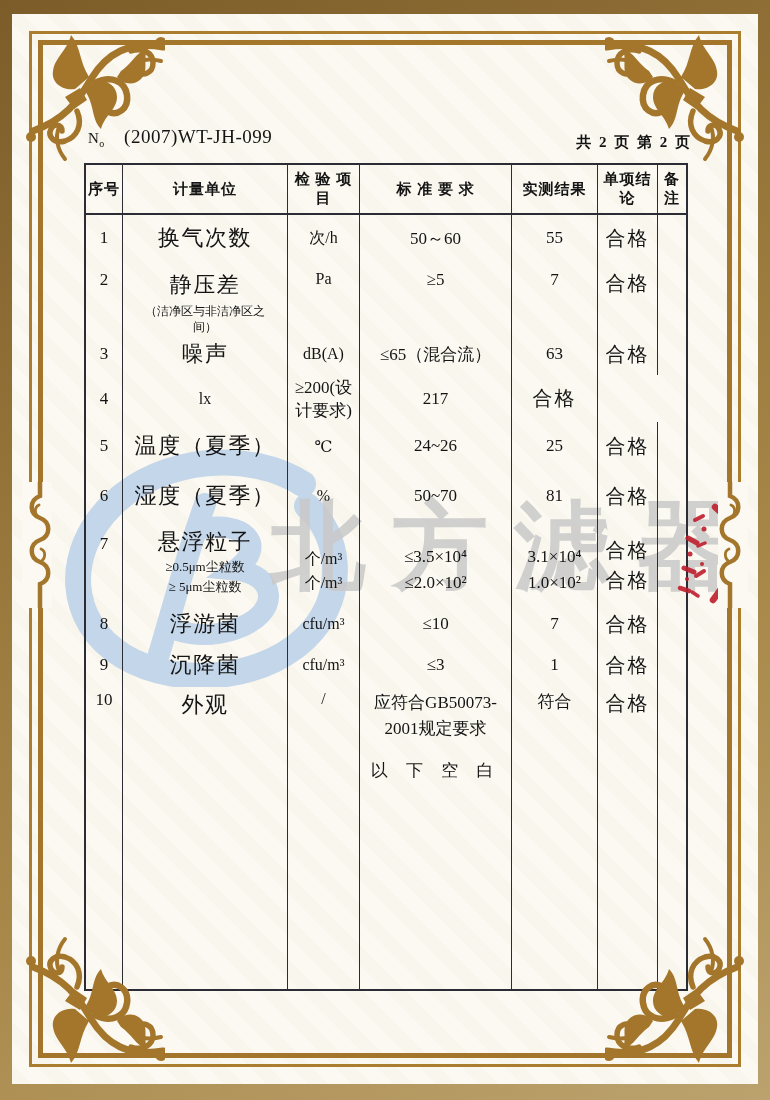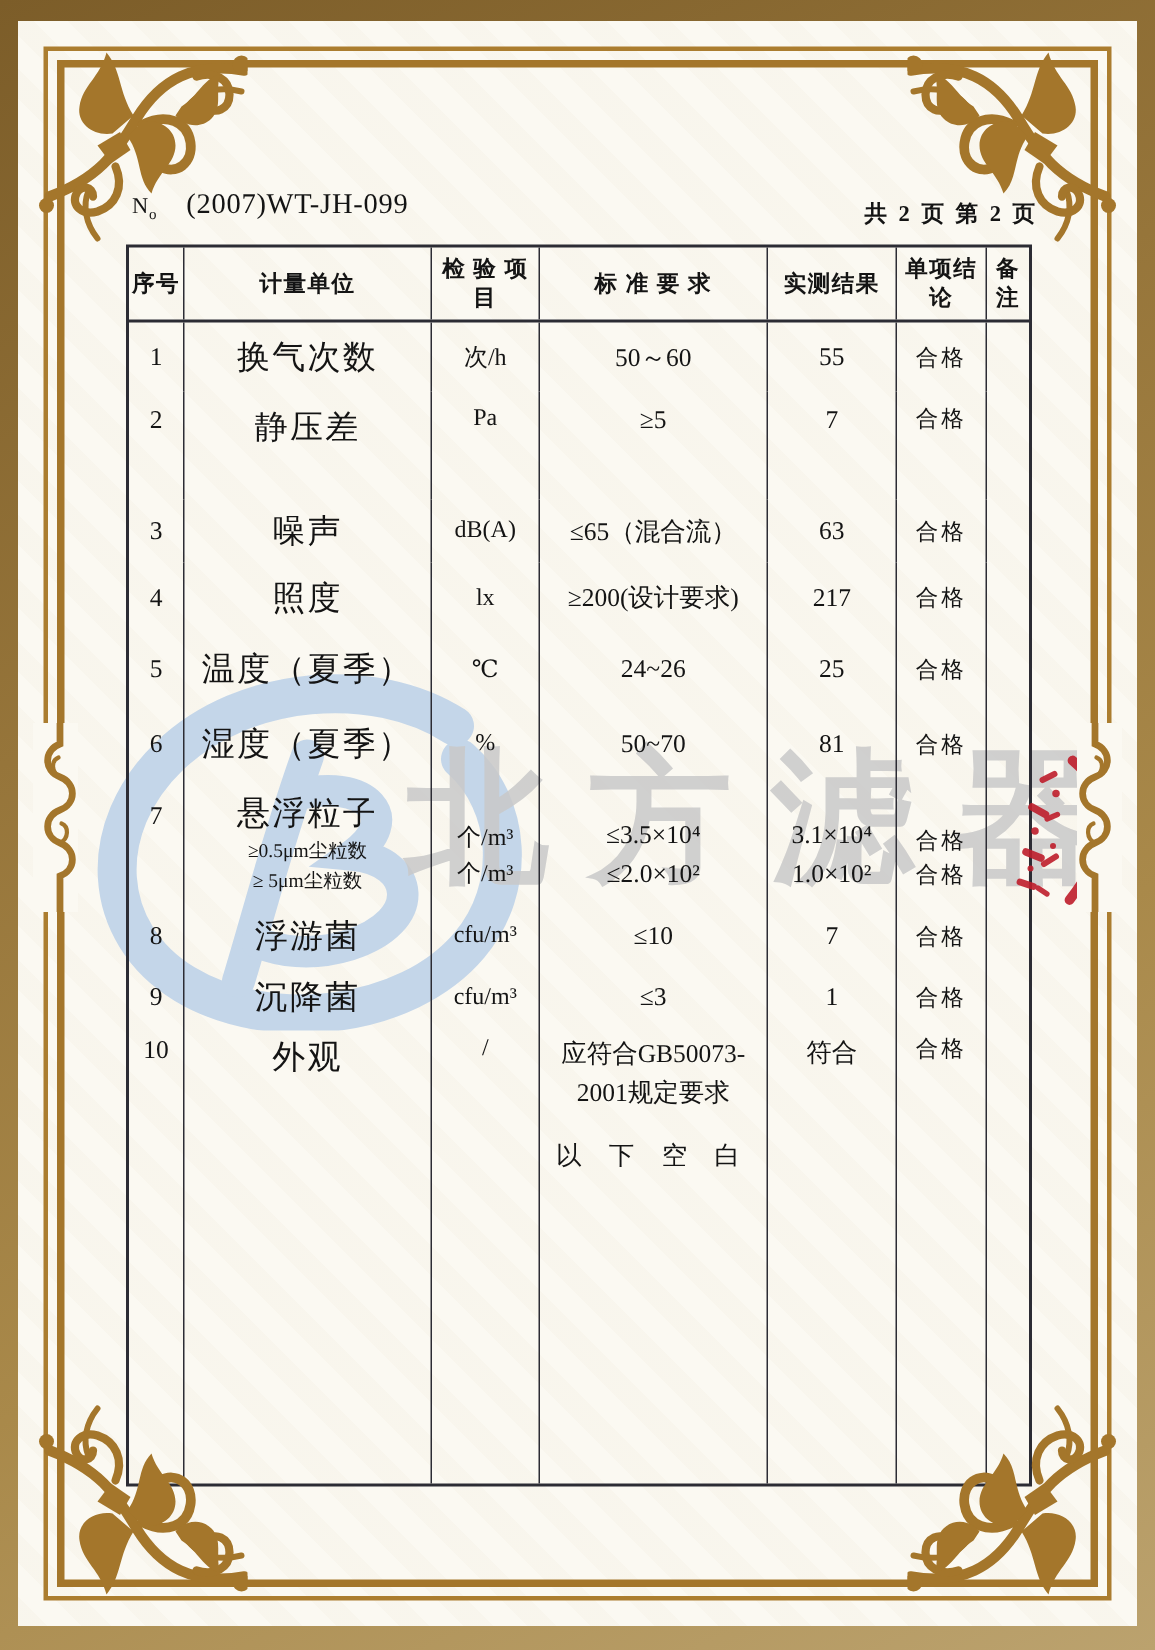--- a/index.html
+++ b/index.html
@@ -51,21 +51,21 @@
   .trow { flex:none; }
   .tcell { border-right:1.5px solid #2c2c34; display:flex; flex-direction:column; align-items:center;
     justify-content:center; text-align:center; }
   .filler { flex:1 1 auto; }
 
   .num   { font-size:17px; }
   .item  { font-size:22px; letter-spacing:1.5px; }
   .unit  { font-size:16px; }
   .std   { font-size:17px; }
   .res   { font-size:17px; }
-  .ok    { font-size:15px; letter-spacing:2px; }
+  .ok    { font-size:20px; letter-spacing:2px; }
   .subtxt{ font-size:12px; letter-spacing:0; line-height:1.35; max-width:122px; margin-top:3px; }
   .subline{ font-size:13px; line-height:1.5; letter-spacing:0; }
   .dline { line-height:1.5; }
 
   .r1 { height:46px; } .r3 { height:42px; } .r4 { height:47px; } .r5 { height:48px; }
   .r6 { height:52px; } .r8 { height:44px; } .r9 { height:38px; } .rblank { height:44px; }
   .r2 { height:72px; } .r2 .tcell { justify-content:flex-start; padding-top:9px; }
   .r7 { height:80px; }
   .r7 .c1 { justify-content:flex-start; padding-top:12px; }
   .r7 .c2 { justify-content:flex-start; padding-top:5px; }
@@ -106,41 +106,41 @@
         <div class="tcell std">50～60</div>
         <div class="tcell res">55</div>
         <div class="tcell ok">合格</div>
         <div class="tcell"></div>
       </div>
 
       <div class="trow grid7 r2">
         <div class="tcell num">2</div>
         <div class="tcell">
           <span class="item">静压差</span>
+          <span class="subtxt">（洁净区与非洁净区之间）</span>
         </div>
         <div class="tcell unit">Pa</div>
         <div class="tcell std">≥5</div>
         <div class="tcell res">7</div>
         <div class="tcell ok">合格</div>
         <div class="tcell"></div>
       </div>
 
       <div class="trow grid7 r3">
         <div class="tcell num">3</div>
         <div class="tcell item">噪声</div>
         <div class="tcell unit">dB(A)</div>
         <div class="tcell std">≤65（混合流）</div>
         <div class="tcell res">63</div>
         <div class="tcell ok">合格</div>
         <div class="tcell"></div>
       </div>
 
       <div class="trow grid7 r4">
         <div class="tcell num">4</div>
-        <div class="tcell item">照度</div>
         <div class="tcell unit">lx</div>
         <div class="tcell std">≥200(设计要求)</div>
         <div class="tcell res">217</div>
         <div class="tcell ok">合格</div>
         <div class="tcell"></div>
       </div>
 
       <div class="trow grid7 r5">
         <div class="tcell num">5</div>
         <div class="tcell item">温度（夏季）</div>

